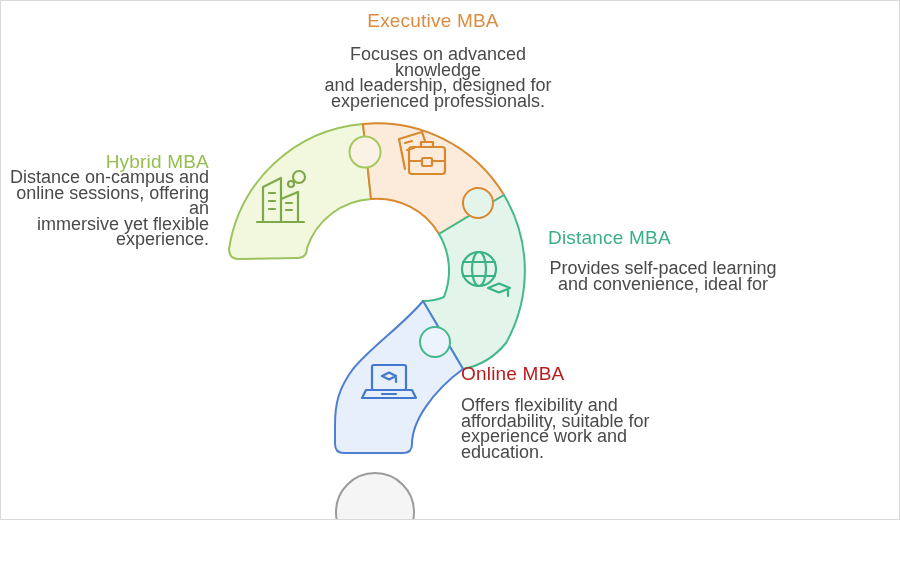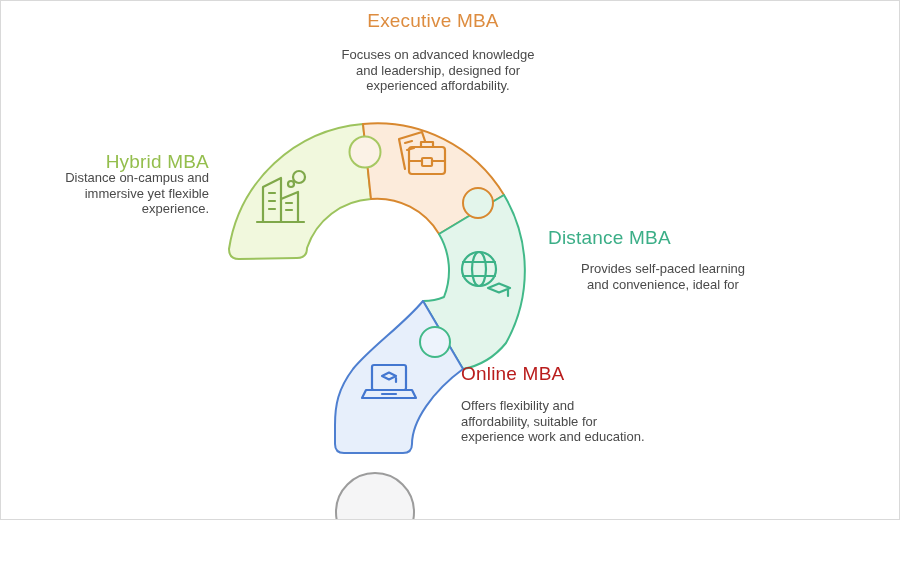--- a/index.html
+++ b/index.html
@@ -4,21 +4,21 @@
 <style>
   html,body{margin:0;padding:0;background:#fff;}
   .canvas{
     position:relative;width:900px;height:520px;box-sizing:border-box;
     background:#ffffff;border:1px solid #d9d9d9;overflow:hidden;
     font-family:Liberation Sans, sans-serif;
   }
   .layer{position:absolute;left:0;top:0;}
   .tblock{position:absolute;}
   .title{font-size:19px;font-weight:500;letter-spacing:.2px;}
-  .desc{font-size:13px;line-height:15.5px;color:#4a4a4a;margin-top:6px;}
+  .desc{font-size:18px;line-height:15.5px;color:#4a4a4a;margin-top:6px;}
   .t-exec{color:#DD8C3F;}
   .t-hyb{color:#94BE4D;}
   .t-dis{color:#3BAE87;}
   .t-onl{color:#b91c1c;}
   .center{text-align:center;}
   .right{text-align:right;}
   .left{text-align:left;}
 </style>
 </head>
 <body>
@@ -77,30 +77,31 @@
     </g>
   </svg>
 
   <div class="tblock center" style="left:307px;top:9px;width:250px;">
     <div class="title t-exec">Executive MBA</div>
   </div>
   <div class="tblock center" style="left:312px;top:40px;width:250px;">
     <div class="desc">
       <div>Focuses on advanced knowledge</div>
       <div>and leadership, designed for</div>
-      <div>experienced affordability.</div>
+      <div>experienced professionals.</div>
     </div>
   </div>
 
   <div class="tblock right" style="left:0px;top:150px;width:208px;">
     <div class="title t-hyb">Hybrid MBA</div>
   </div>
   <div class="tblock right" style="left:8px;top:163px;width:200px;">
     <div class="desc">
       <div>Distance on-campus and</div>
+      <div>online sessions, offering an</div>
       <div>immersive yet flexible</div>
       <div>experience.</div>
     </div>
   </div>
 
   <div class="tblock left" style="left:547px;top:226px;width:230px;">
     <div class="title t-dis">Distance MBA</div>
   </div>
   <div class="tblock left" style="left:547px;top:254px;width:230px;text-align:center;">
     <div class="desc">

